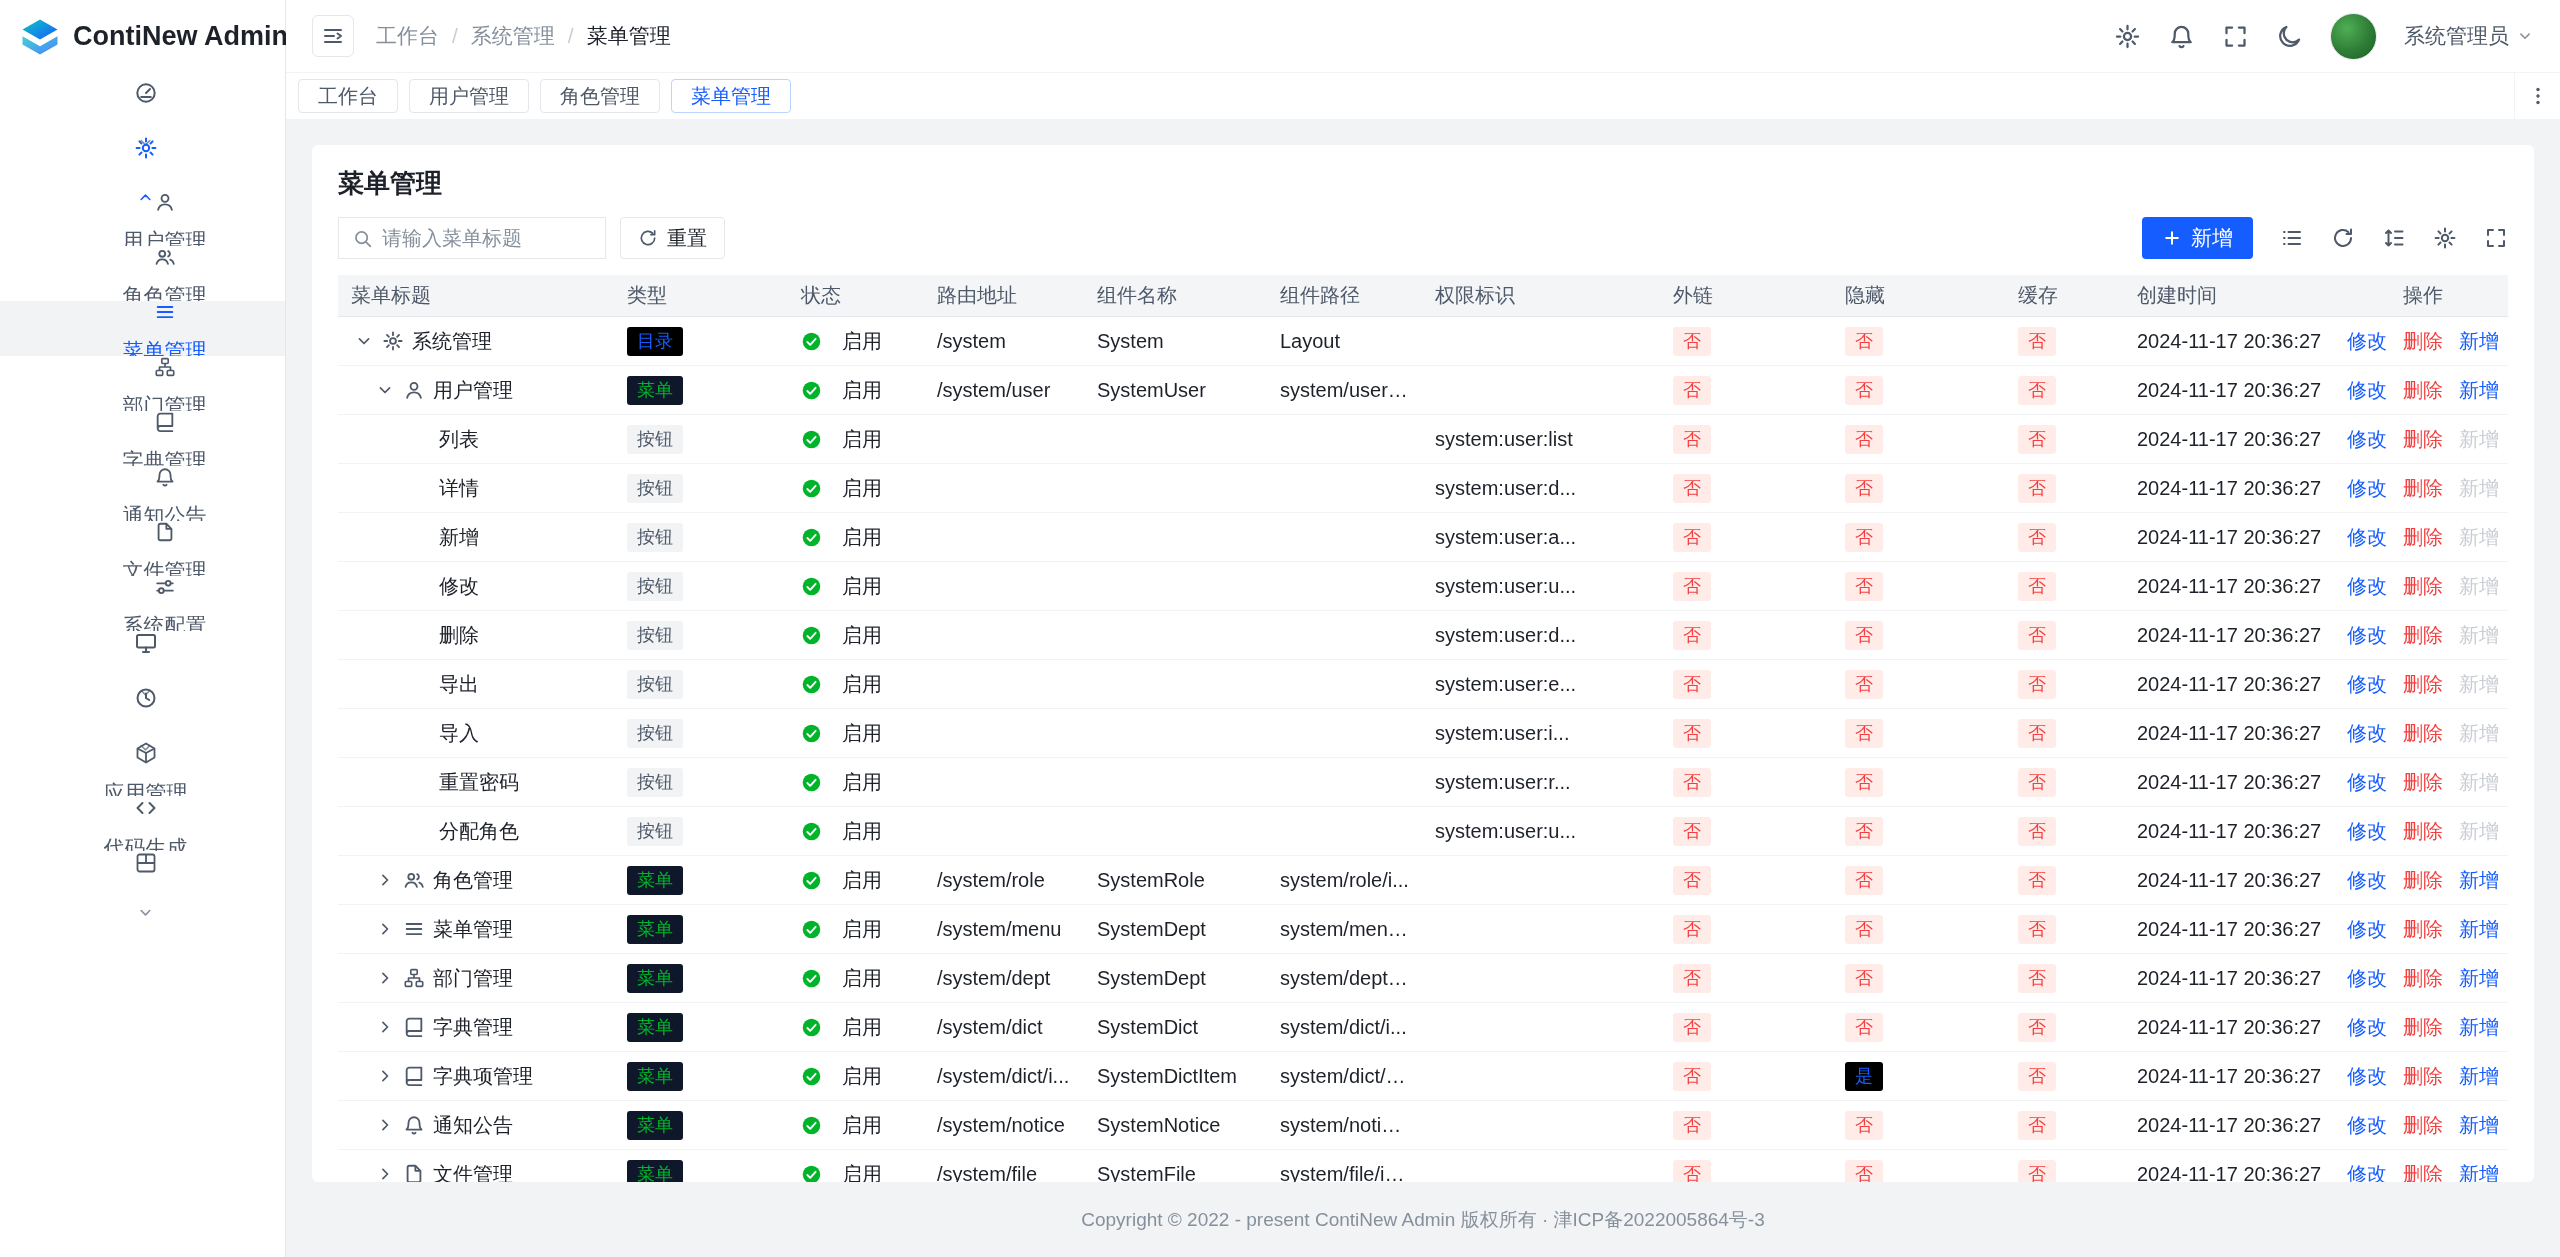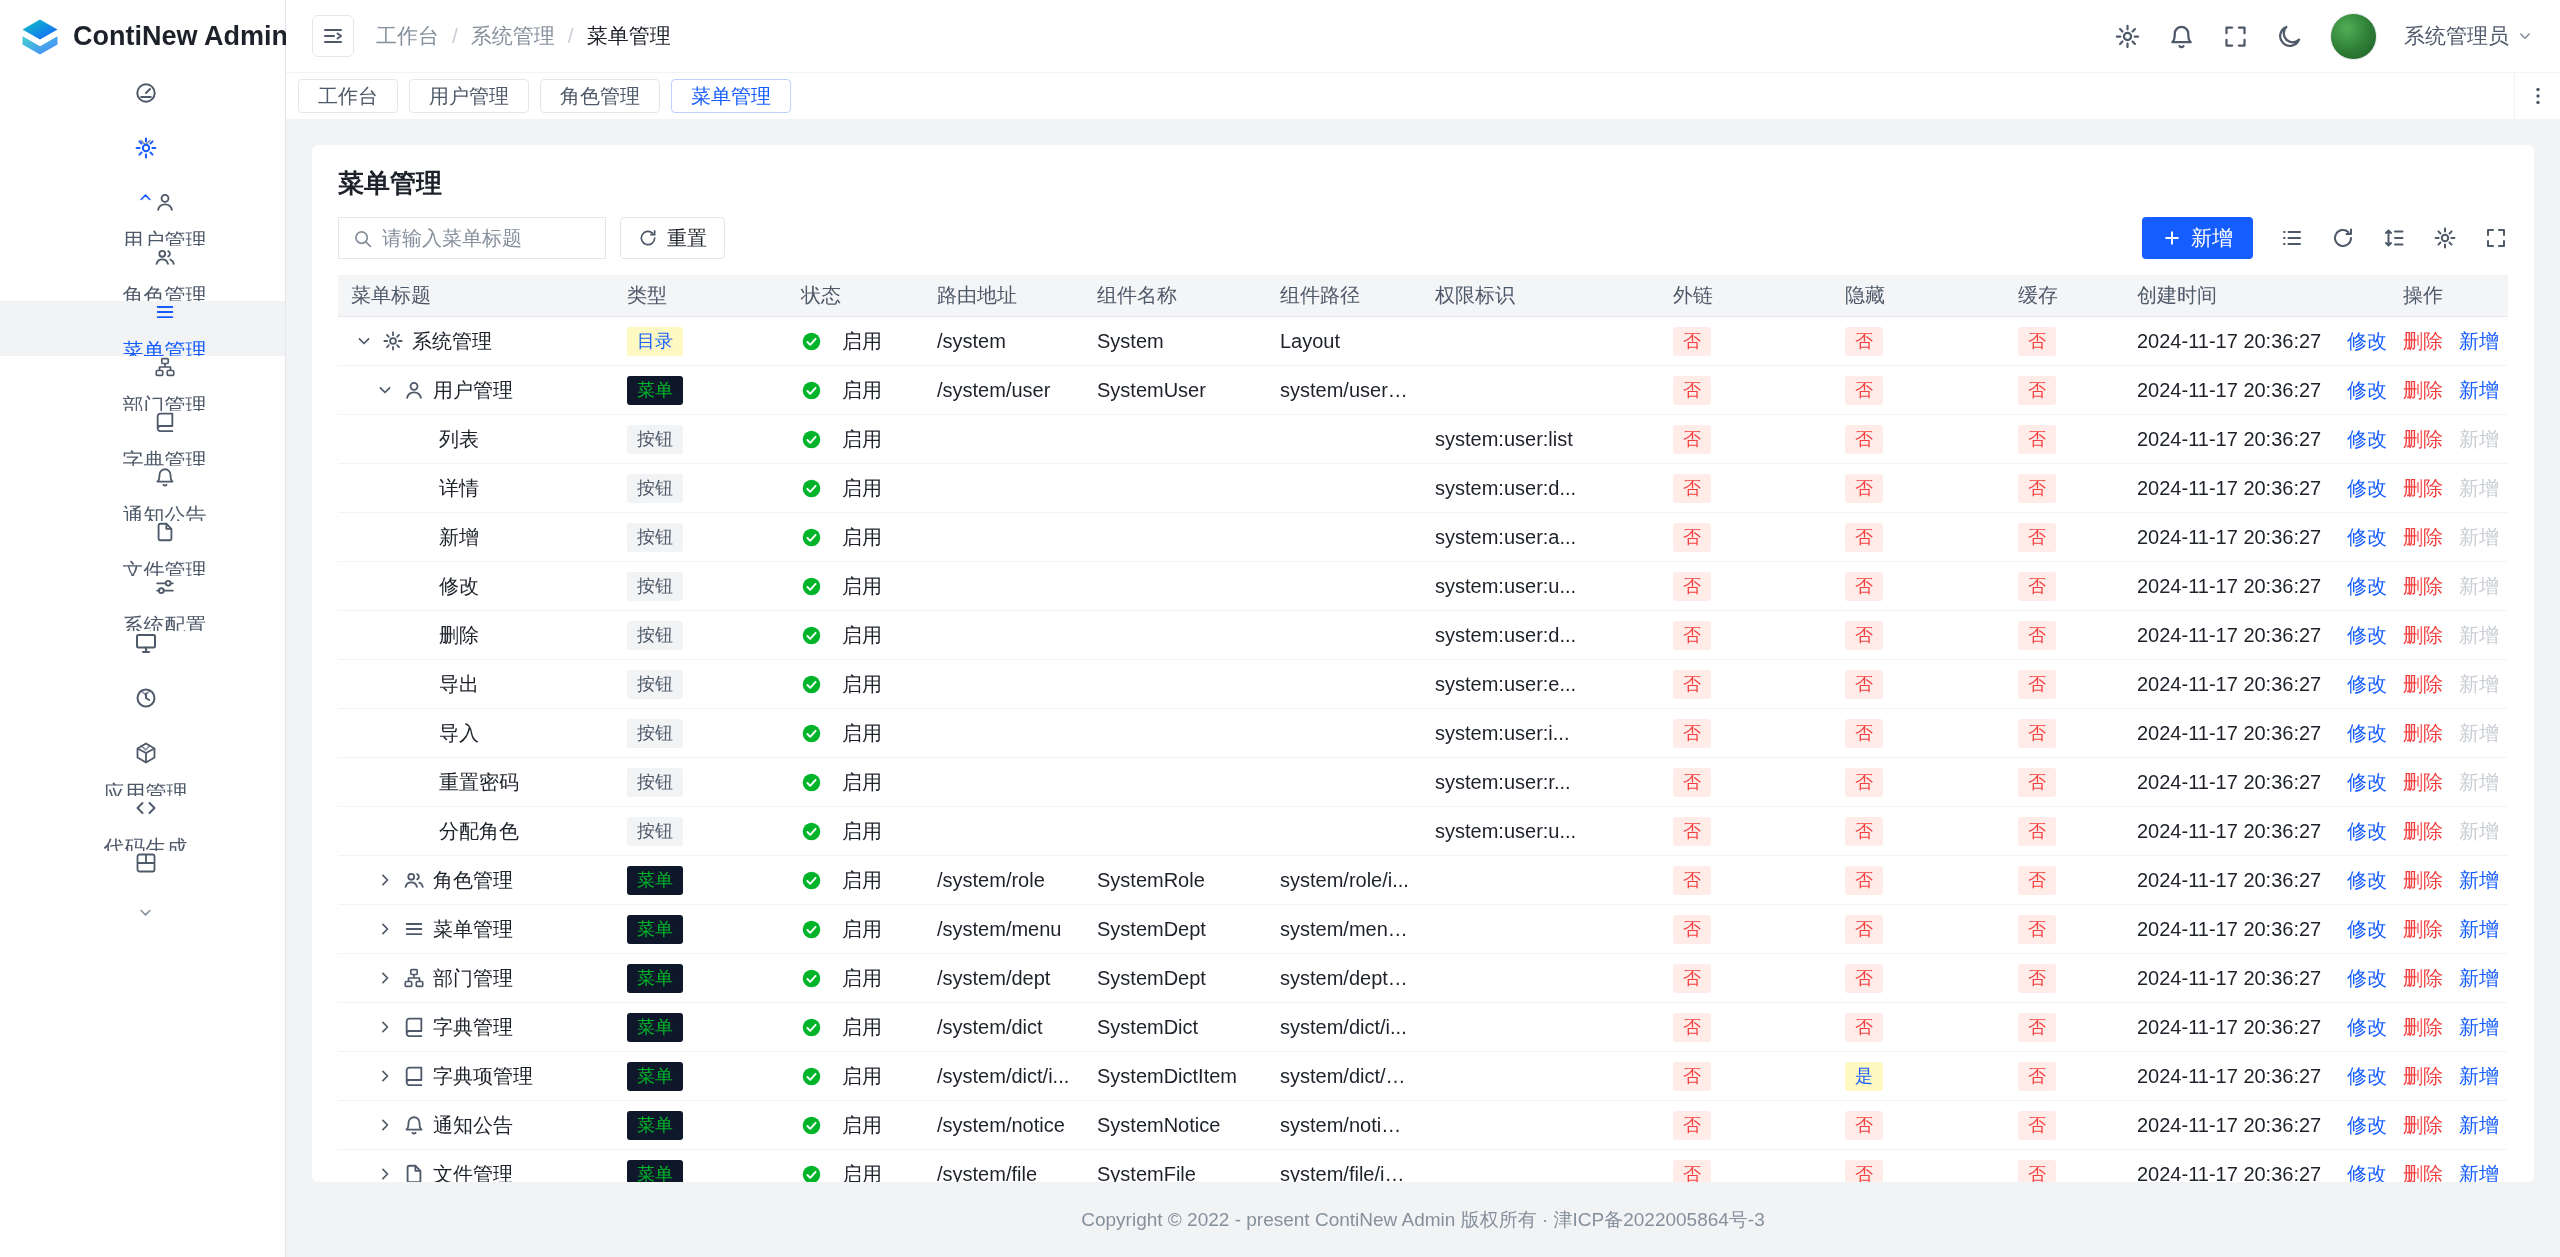--- a/index.html
+++ b/index.html
@@ -75,21 +75,21 @@
   .thead { height:42px; background:#f4f5f7; color:#4e5969; border-bottom:1px solid #e5e6eb; }
   .tcell { padding:0 13px; white-space:nowrap; overflow:hidden; text-overflow:ellipsis; }
   .tcell.center { text-align:center; }
   .title-cell { display:flex; align-items:center; gap:8px; }
   .title-cell.lvl1 { padding-left:16px; }
   .title-cell.lvl2 { padding-left:37px; }
   .title-cell.lvl3 { padding-left:101px; }
   .row-chev { width:20px; height:20px; flex:none; color:#4e5969; cursor:pointer; }
   .row-ic { width:22px; height:22px; flex:none; color:#4e5969; }
   .badge { display:inline-block; padding:0 10px; height:29px; line-height:29px; border-radius:3px; font-size:18px; }
-  .b-blue  { background:#fef9c3; color:#165dff; }
+  .b-blue  { background:#000000; color:#165dff; }
   .b-green { background:#0f172a; color:#00b42a; }
   .b-gray  { background:#f2f3f5; color:#4e5969; }
   .b-red   { background:#ffece8; color:#f53f3f; }
   .status { display:flex; align-items:center; gap:20px; }
   .st-ic { width:21px; height:21px; flex:none; }
   .actions { display:flex; align-items:center; justify-content:center; gap:16px; padding:0; }
   .actions span { cursor:pointer; }
   .a-edit { color:#165dff; }
   .a-del { color:#f53f3f; }
   .a-add { color:#165dff; }

